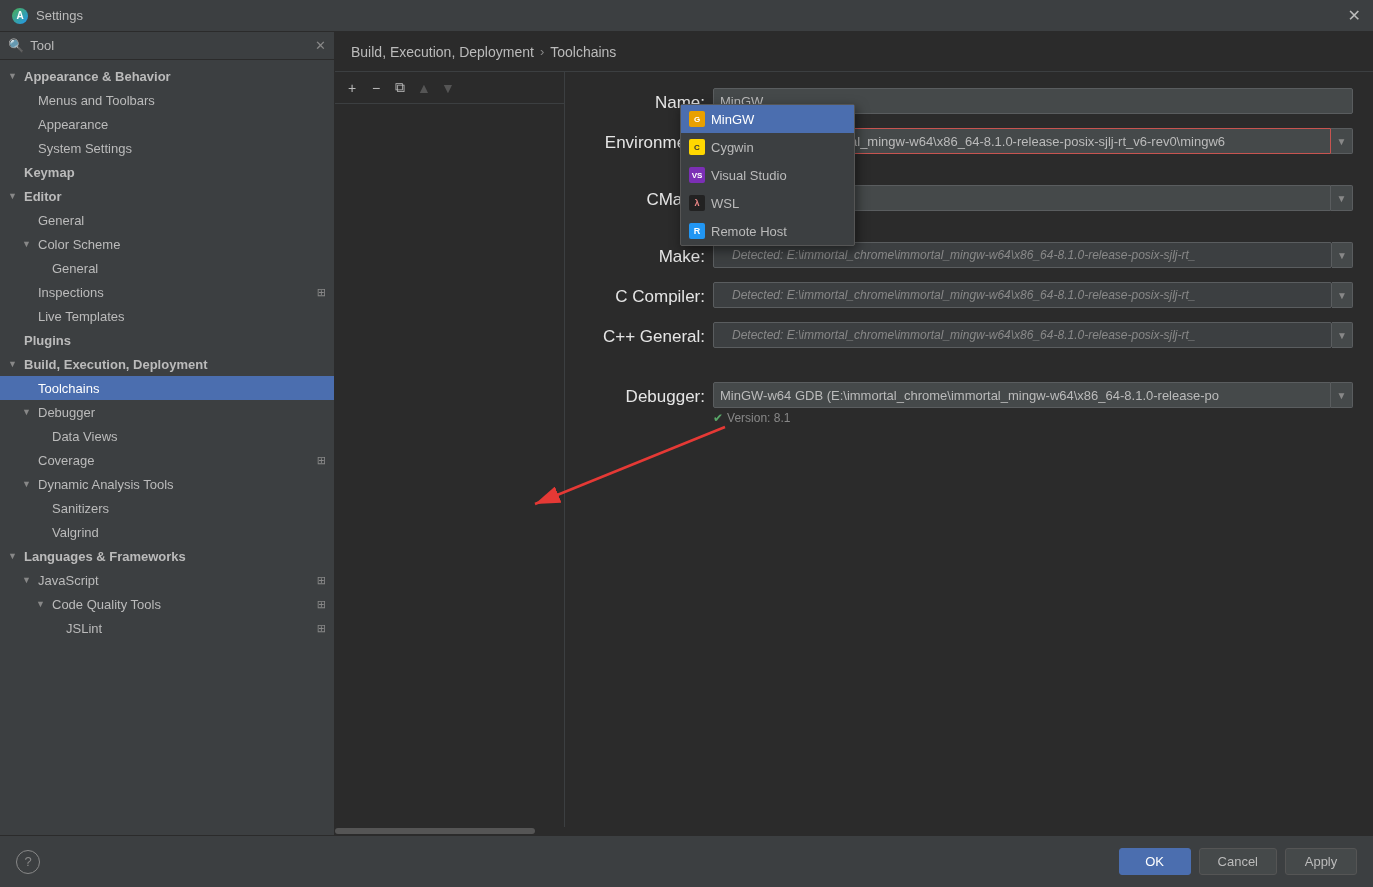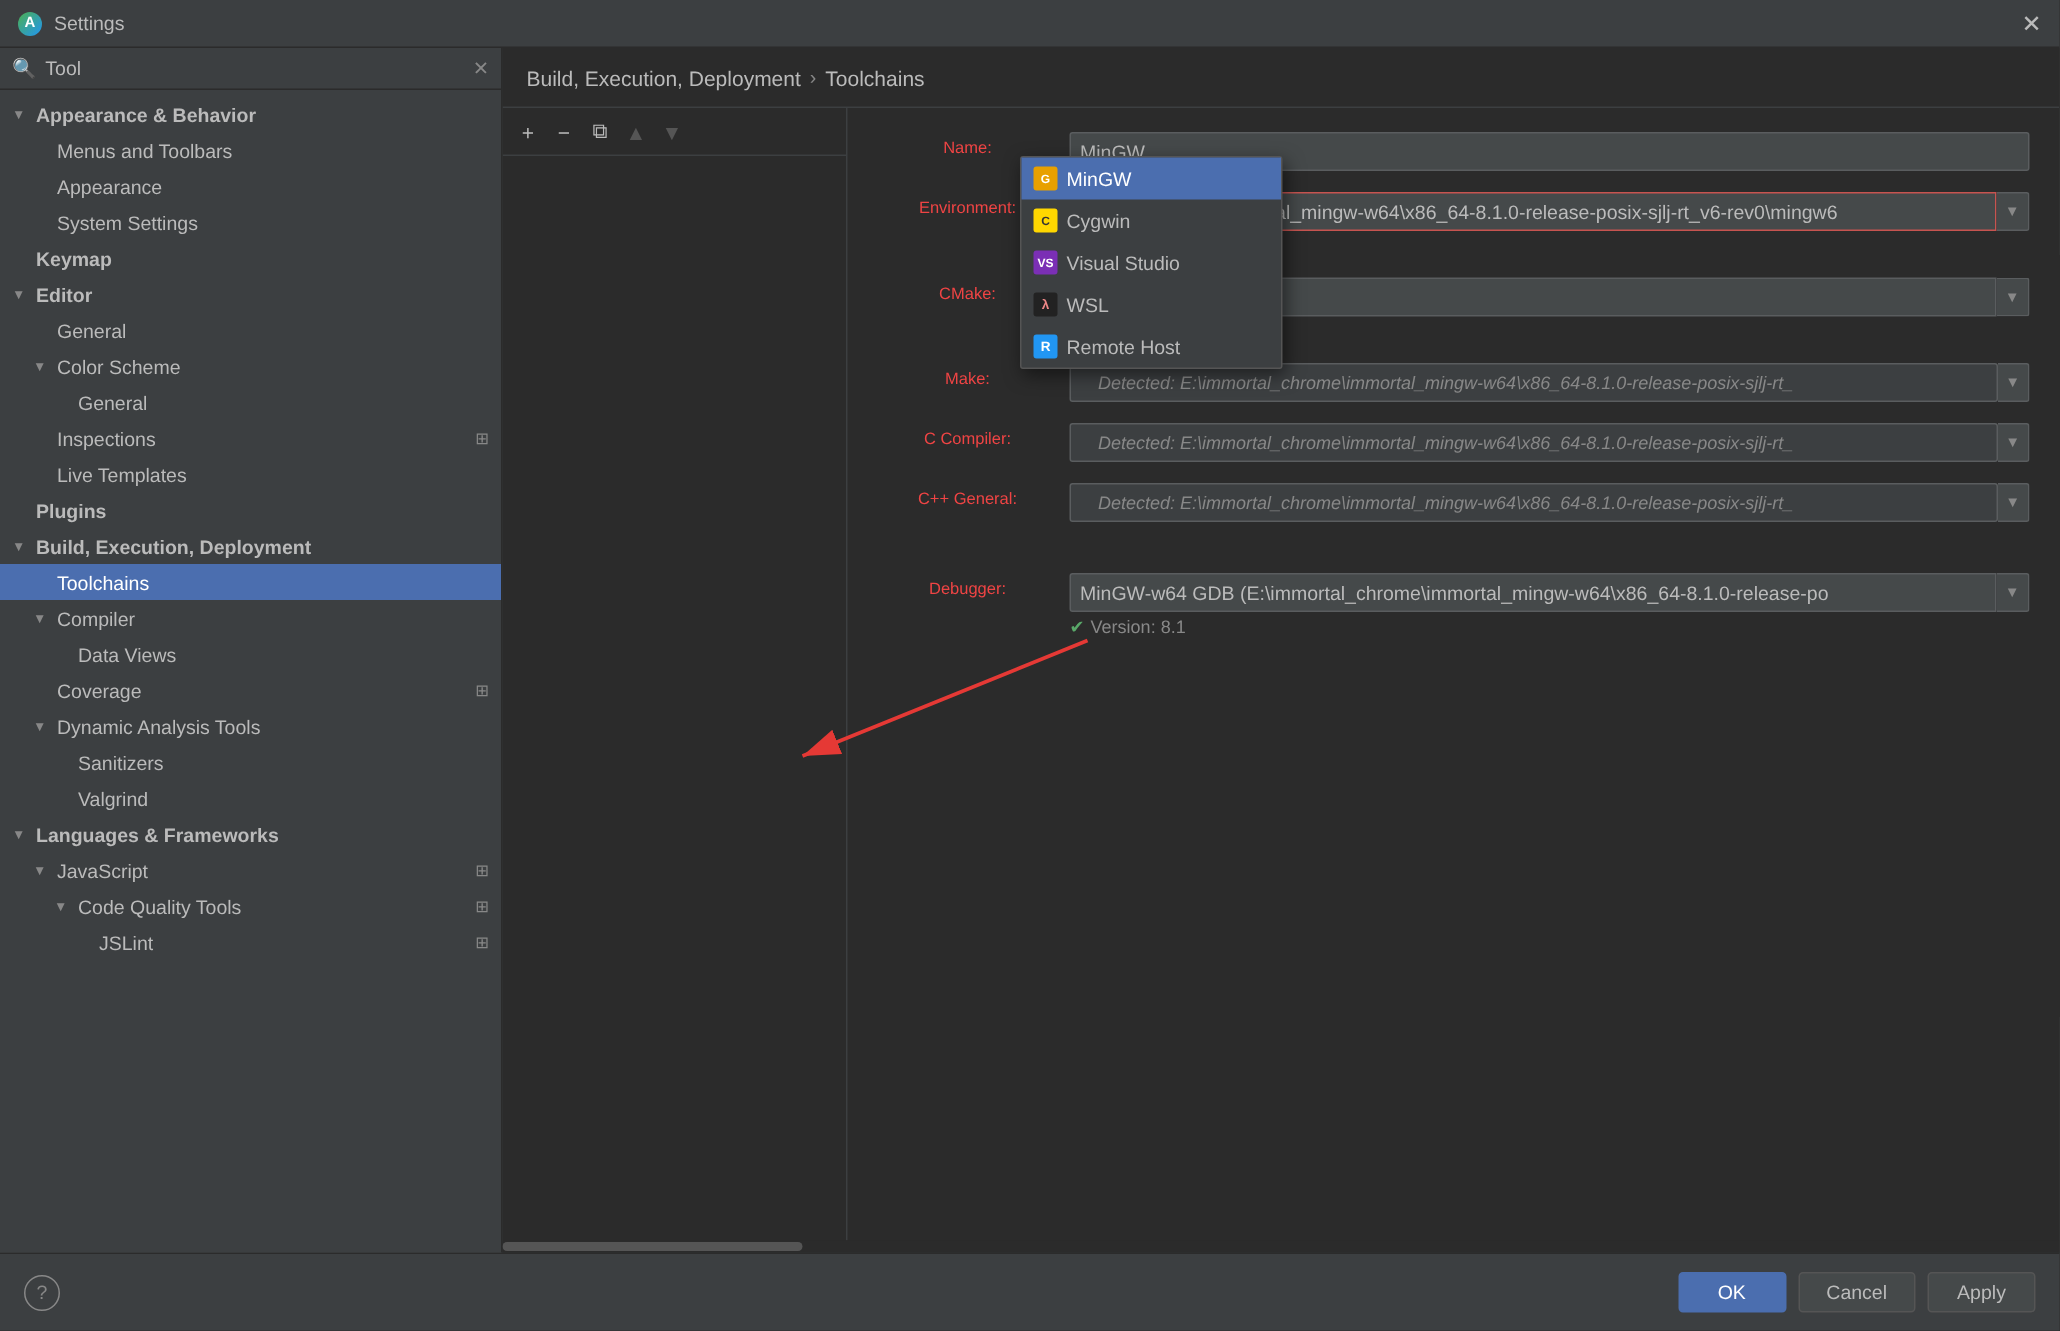--- a/index.html
+++ b/index.html
@@ -213,24 +213,24 @@
 
     .field-row {
       display: flex;
       align-items: flex-start;
       margin-bottom: 14px;
       gap: 8px;
     }
     .field-label {
       width: 120px;
       min-width: 120px;
-      text-align: center;
+      text-align: right;
       padding-top: 5px;
-      color: #ef4444;
-      font-size: 11px;
+      color: #e5e5e5;
+      font-size: 17px;
     }
     .field-value-wrap {
       flex: 1;
     }
     .field-input {
       width: 100%;
       background: #45494a;
       border: 1px solid #5a5d5f;
       border-radius: 2px;
       color: #bbbbbb;
@@ -467,21 +467,21 @@
         <span class="item-label">Build, Execution, Deployment</span>
       </div>
       <div class="tree-item selected">
         <span class="indent" style="width:14px"></span>
         <span class="arrow"></span>
         <span class="item-label">Toolchains</span>
       </div>
       <div class="tree-item">
         <span class="indent" style="width:14px"></span>
         <span class="arrow">▼</span>
-        <span class="item-label">Compiler</span>
+        <span class="item-label">Debugger</span>
       </div>
       <div class="tree-item">
         <span class="indent" style="width:28px"></span>
         <span class="arrow"></span>
         <span class="item-label">Data Views</span>
       </div>
       <div class="tree-item">
         <span class="indent" style="width:14px"></span>
         <span class="arrow"></span>
         <span class="item-label">Coverage</span>

